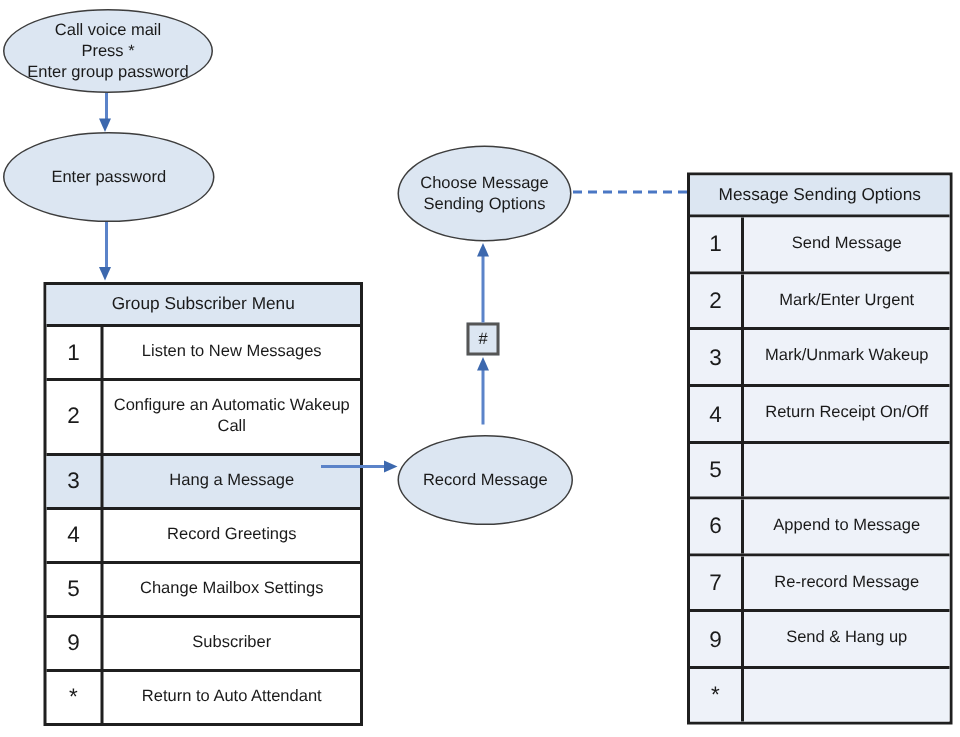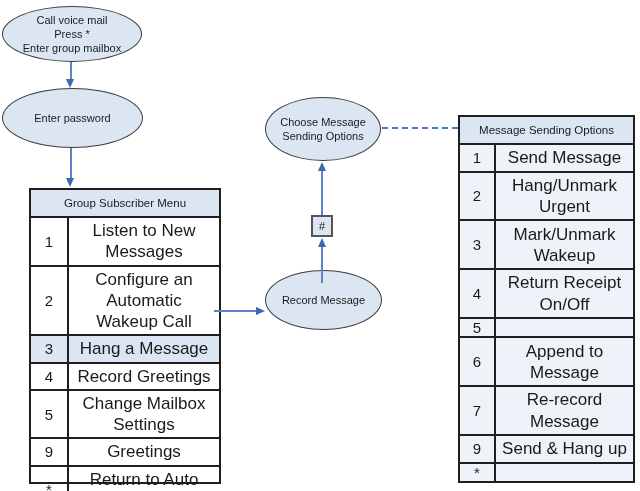--- a/index.html
+++ b/index.html
@@ -23,21 +23,21 @@
     flex-direction: column;
     align-items: center;
     justify-content: center;
     text-align: center;
     font-size: 11px;
     line-height: 1.3;
   }
   .node-start    { left: 2px;   top: 6px;   width: 140px; height: 56px; }
   .node-password { left: 2px;   top: 88px;  width: 141px; height: 60px; align-items: center; }
   .node-choose   { left: 265px; top: 97px;  width: 116px; height: 64px; align-items: center; }
-  .node-record   { left: 265px; top: 270px; width: 117px; height: 60px; }
+  .node-record   { left: 265px; top: 290px; width: 117px; height: 60px; }
 
   
   .hash-box {
     position: absolute;
     left: 311px; top: 215px;
     width: 22px; height: 22px;
     background: #dce6f2;
     border: 2px solid #555555;
     display: flex;
     align-items: center;
@@ -69,21 +69,21 @@
   }
 
   
   .menu-table {
     position: absolute;
     border: 2px solid #1f1f1f;
     background: #ffffff;
     display: flex;
     flex-direction: column;
   }
-  .subscriber-table { left: 29px;  top: 188px; width: 192px; height: 296px; }
+  .subscriber-table { left: 29px;  top: 188px; width: 213px; height: 296px; }
   .options-table    { left: 458px; top: 115px; width: 177px; height: 368px; }
 
   .table-header {
     height: 28px;
     flex: 0 0 28px;
     background: #dce6f2;
     border-bottom: 2px solid #1f1f1f;
     display: flex;
     align-items: center;
     justify-content: center;
@@ -103,36 +103,36 @@
     justify-content: center;
     font-size: 15px;
   }
   .options-table .t-row .key { flex: 0 0 36px; }
   .t-row .label {
     flex: 1 1 auto;
     display: flex;
     align-items: center;
     justify-content: center;
     text-align: center;
-    font-size: 17px;
+    font-size: 11px;
     line-height: 1.25;
     padding: 2px 6px;
   }
   .t-row.highlight { background: #dce6f2; }
   .options-table .t-row { background: #eef2f9; }
 </style>
 </head>
 <body>
 
 <div class="canvas">
 
   <div class="ellipse node-start">
     <div>Call voice mail</div>
     <div>Press *</div>
-    <div>Enter group mailbox</div>
+    <div>Enter group password</div>
   </div>
 
   <div class="vline" style="left:70px; top:62px; height:18px;"></div>
   <div class="head-down" style="left:66px; top:79px;"></div>
 
   <div class="ellipse node-password">
     <div>Enter password</div>
   </div>
 
   <div class="vline" style="left:70px; top:148px; height:31px;"></div>
@@ -155,21 +155,21 @@
     <div class="t-row">
       <div class="key">4</div>
       <div class="label">Record Greetings</div>
     </div>
     <div class="t-row">
       <div class="key">5</div>
       <div class="label">Change Mailbox Settings</div>
     </div>
     <div class="t-row">
       <div class="key">9</div>
-      <div class="label">Greetings</div>
+      <div class="label">Subscriber</div>
     </div>
     <div class="t-row">
       <div class="key">*</div>
       <div class="label">Return to Auto Attendant</div>
     </div>
   </div>
 
   <div class="hline" style="left:214px; top:310px; width:42px;"></div>
   <div class="head-right" style="left:256px; top:306.5px;"></div>
 
@@ -195,21 +195,21 @@
   <div class="dashline" style="left:382px; top:127px; width:76px;"></div>
 
   <div class="menu-table options-table">
     <div class="table-header">Message Sending Options</div>
     <div class="t-row">
       <div class="key">1</div>
       <div class="label">Send Message</div>
     </div>
     <div class="t-row">
       <div class="key">2</div>
-      <div class="label">Hang/Unmark Urgent</div>
+      <div class="label">Mark/Enter Urgent</div>
     </div>
     <div class="t-row">
       <div class="key">3</div>
       <div class="label">Mark/Unmark Wakeup</div>
     </div>
     <div class="t-row">
       <div class="key">4</div>
       <div class="label">Return Receipt On/Off</div>
     </div>
     <div class="t-row">

